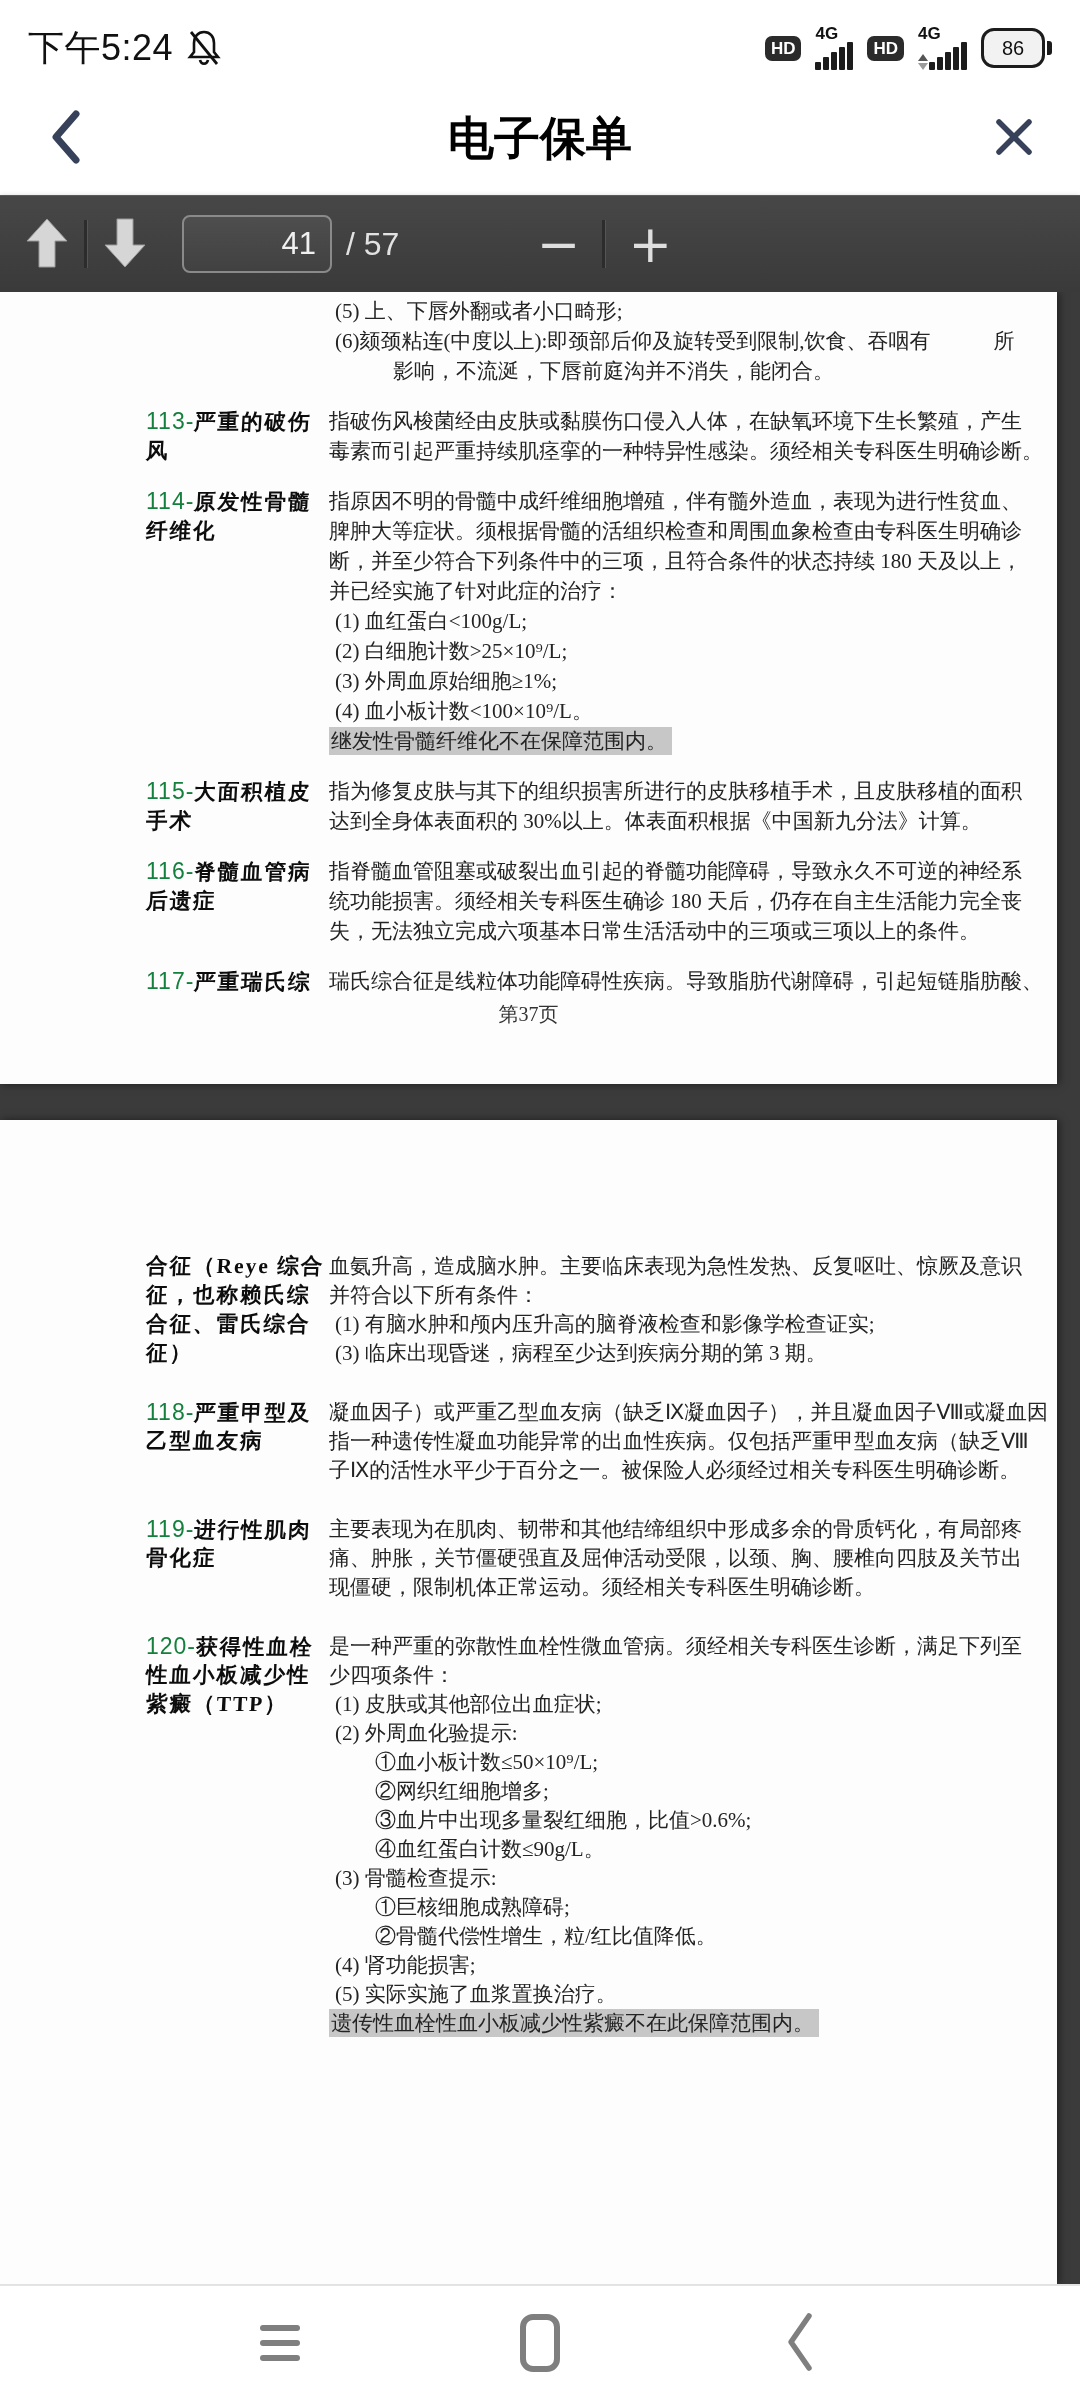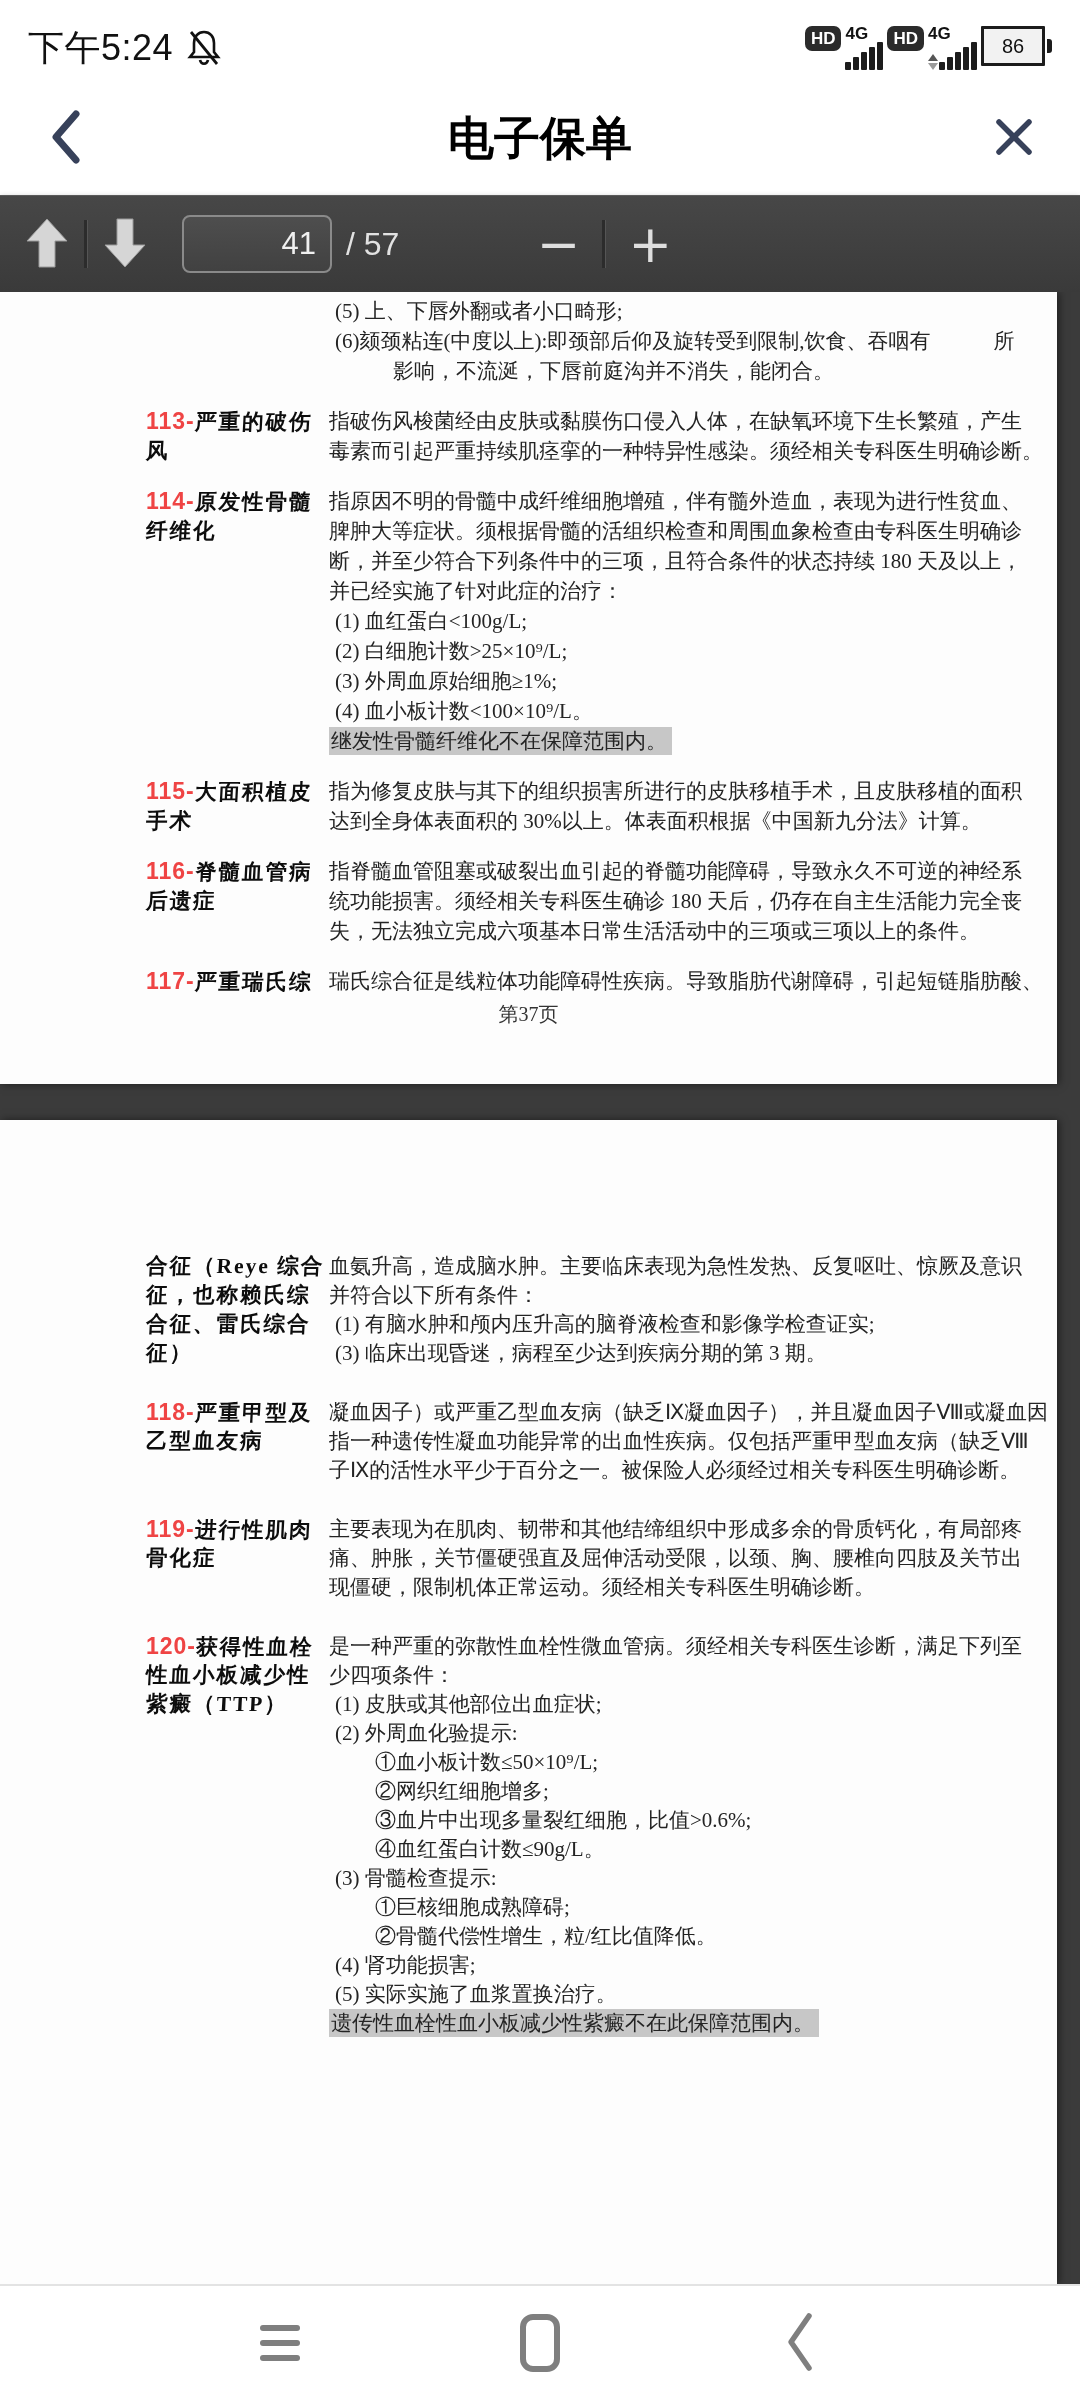--- a/index.html
+++ b/index.html
@@ -3,32 +3,32 @@
 <meta charset="utf-8">
 <style>
   html,body{margin:0;padding:0;}
   body{width:1080px;height:2400px;background:#fff;font-family:"Liberation Sans",sans-serif;position:relative;overflow:hidden;}
   .screen{position:absolute;inset:0;width:1080px;height:2400px;}
 
   
   .status-bar{position:absolute;top:0;left:0;width:100%;height:82px;background:#fff;display:flex;align-items:center;padding:14px 28px 0 28px;box-sizing:border-box;color:#111;}
   .sb-time{font-size:36px;color:#111;letter-spacing:0.5px;}
   .sb-mute{margin-left:14px;display:flex;align-items:center;}
-  .sb-right{margin-left:auto;display:flex;align-items:flex-start;gap:4px;}
+  .sb-right{margin-left:auto;display:flex;align-items:center;gap:14px;}
   .hd-badge{background:#2b2b2b;color:#fff;font-weight:bold;font-size:17px;border-radius:7px;padding:4px 6px;line-height:1;display:inline-block;}
   .sig{position:relative;display:flex;align-items:flex-end;gap:2px;height:44px;padding-top:16px;box-sizing:border-box;}
   .sig .g-label{position:absolute;top:-2px;left:0;font-size:17px;color:#111;font-weight:bold;}
   .sig .bar{width:6px;background:#1c1c1c;border-radius:1px;}
   .b1{height:8px}.b2{height:13px}.b3{height:18px}.b4{height:23px}.b5{height:28px}
   .net-arrows{display:flex;flex-direction:column;gap:2px;margin-right:-1px;}
   .net-arrows i{display:block;width:0;height:0;border-left:5px solid transparent;border-right:5px solid transparent;}
   .net-arrows .up{border-bottom:7px solid #555;}
   .net-arrows .dn{border-top:7px solid #9a9a9a;}
   .battery{display:flex;align-items:center;}
-  .bat-body{width:58px;height:34px;border:3px solid #1c1c1c;border-radius:1px;display:flex;align-items:center;justify-content:center;font-size:20px;color:#111;background:#f2f2f2;}
+  .bat-body{width:58px;height:34px;border:3px solid #1c1c1c;border-radius:13px;display:flex;align-items:center;justify-content:center;font-size:20px;color:#111;background:#f2f2f2;}
   .bat-nub{width:5px;height:14px;background:#1c1c1c;border-radius:0 3px 3px 0;margin-left:2px;}
 
   
   .app-header{position:absolute;top:82px;left:0;width:100%;height:113px;background:#fff;display:flex;align-items:center;justify-content:space-between;padding:0 36px;box-sizing:border-box;}
   .app-title{position:absolute;left:0;right:0;text-align:center;font-size:46px;font-weight:bold;color:#000;font-family:"Liberation Sans",sans-serif;}
   .hdr-btn{width:60px;height:70px;display:flex;align-items:center;justify-content:center;z-index:2;background:none;border:none;padding:0;}
 
   
   .pdf-toolbar{position:absolute;top:195px;left:0;width:100%;height:97px;background:linear-gradient(#474747,#3a3a3a);border-top:1px solid #5a5a5a;box-shadow:0 3px 6px rgba(0,0,0,.45);display:flex;align-items:center;box-sizing:border-box;}
   .tb-btn{background:none;border:none;padding:0;display:flex;align-items:center;justify-content:center;}
@@ -53,21 +53,21 @@
 
   .item{display:flex;padding-left:146px;box-sizing:border-box;}
   .page-1 .item{margin-bottom:20px;}
   .page-2 .item{margin-bottom:30px;}
   .hd{flex:0 0 183px;}
   .bd{flex:1;min-width:0;}
   .ln,.hln{white-space:pre;}
   .page-1 .ln,.page-1 .hln{line-height:30px;height:30px;}
   .page-2 .ln,.page-2 .hln{line-height:29px;height:29px;}
   .ln{font-size:21px;color:#242424;}
-  .num{font-family:"Liberation Sans",sans-serif;font-weight:bold;font-size:23px;color:#ef4444;letter-spacing:1px;margin-top:32px;}
+  .num{font-family:"Liberation Sans",sans-serif;font-weight:normal;font-size:23px;color:#15803d;letter-spacing:1px;margin-top:32px;}
   .ttl{font-weight:bold;font-size:21.5px;color:#0d0d0d;letter-spacing:2px;transform:skewX(-3deg);display:inline-block;}
   .ind1{padding-left:6px;}
   .ind2{padding-left:64px;}
   .ind3{padding-left:46px;}
   .hl{background:#c7c7c7;padding:2px 5px 2px 2px;}
   .pg-footer{position:absolute;bottom:56px;left:0;width:100%;text-align:center;font-size:20px;color:#333;}
 
   
   .nav-bar{position:absolute;top:2284px;left:0;width:100%;height:116px;background:#fff;border-top:2px solid #e3e3e3;display:flex;align-items:center;justify-content:space-around;padding:0 150px;box-sizing:border-box;}
   .nav-btn{background:none;border:none;width:90px;height:90px;display:flex;align-items:center;justify-content:center;}

